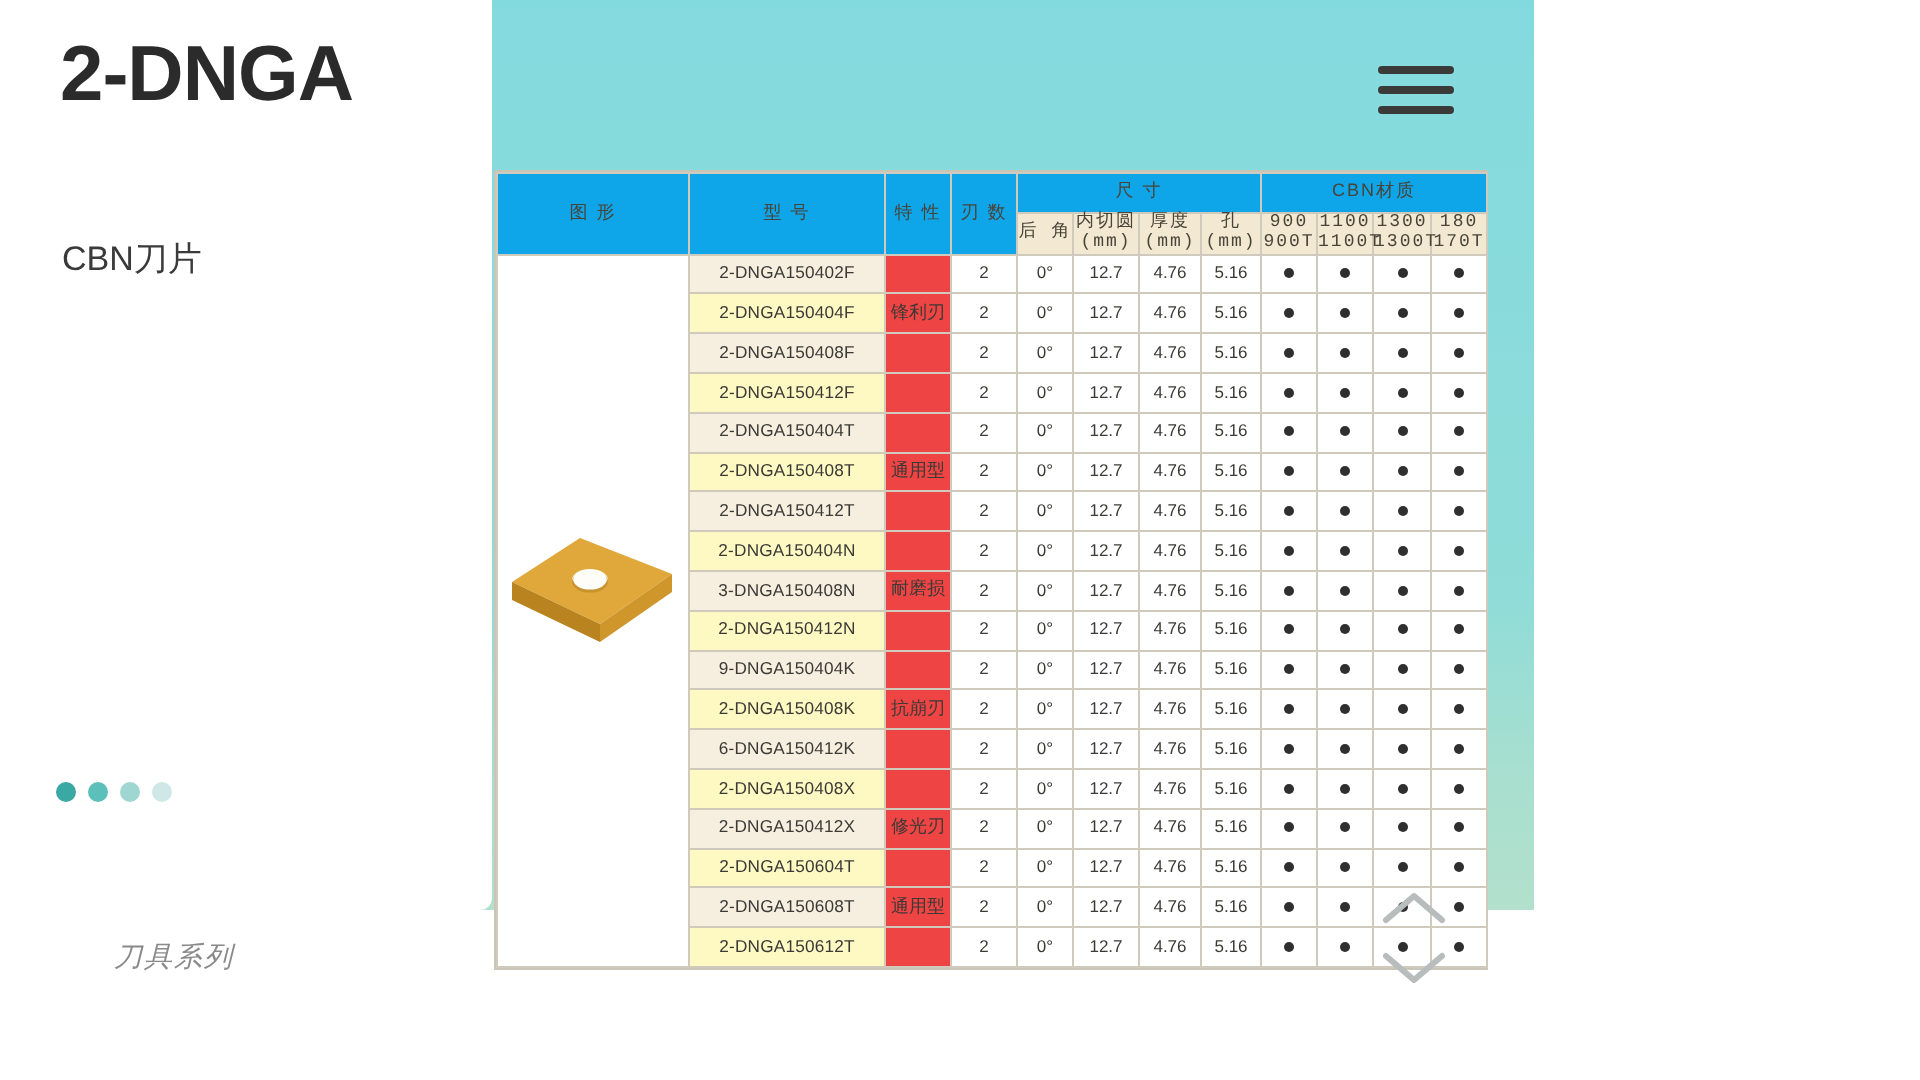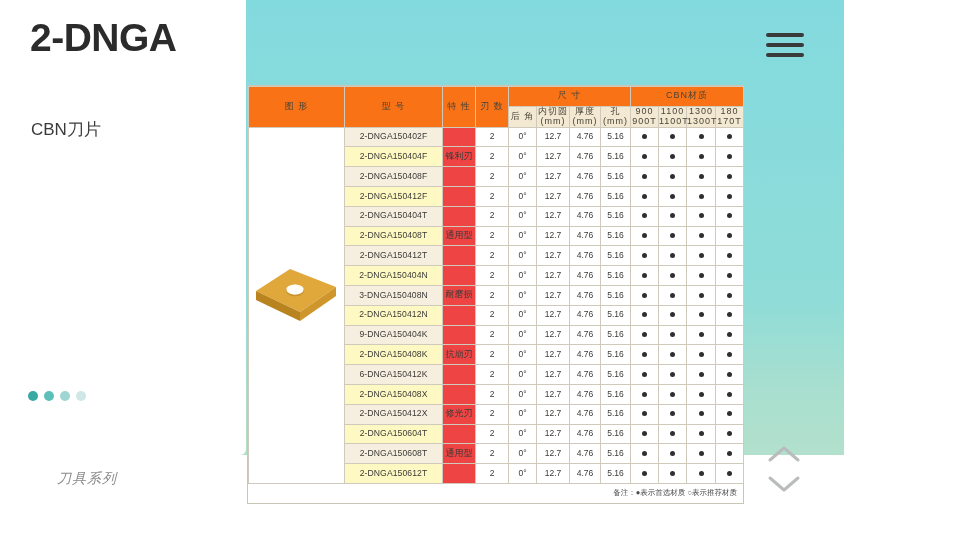--- a/index.html
+++ b/index.html
@@ -4,21 +4,21 @@
 <style>
   * { box-sizing: border-box; }
   html, body {
     margin: 0; padding: 0;
     width: 960px; height: 540px;
     font-family: "Liberation Sans", sans-serif;
     overflow: hidden;
   }
   #page {
     position: relative;
-    width: 844px; height: 540px;
+    width: 767px; height: 540px;
     background: #7fd9dd;
     background: linear-gradient(180deg, #83dade 0%, #8fdcd8 55%, #a8dfcf 72%, #bfe2c8 100%);
     overflow: hidden;
   }
   
   .left-panel {
     position: absolute;
     left: 0; top: 0;
     width: 246px; height: 455px;
     background: #ffffff;
@@ -116,21 +116,21 @@
   }
   table.spec th, table.spec td {
     border: 1px solid #cfcabb;
     text-align: center;
     vertical-align: middle;
     padding: 0;
     height: 19.8px;
     line-height: 1.1;
   }
   table.spec thead th {
-    background: #f97316;
+    background: #0ea5e9;
     font-weight: normal;
     color: #4a4438;
     letter-spacing: 1px;
     font-size: 9px;
   }
   .img-cell {
     background: #ffffff;
     width: 96px;
   }
   .model-cell {
@@ -159,20 +159,21 @@
     position: absolute;
     left: 250px; top: 265px;
     width: 92px; height: 60px;
     z-index: 5;
   }
   .hdr-sub {
     background: #f3e9d2 !important;
     font-size: 7.6px;
     color: #4a4438;
     letter-spacing: 0;
+    font-family: Liberation Mono, monospace;
   }
 </style>
 </head>
 <body>
 
 <div id="page">
 
   <div class="left-panel"></div>
   <div class="bottom-bar"></div>
 
@@ -474,23 +475,20 @@
             <td class="plain">12.7</td>
             <td class="plain">4.76</td>
             <td class="plain">5.16</td>
             <td class="dotc"><span class="d"></span></td>
             <td class="dotc"><span class="d"></span></td>
             <td class="dotc"><span class="d"></span></td>
             <td class="dotc"><span class="d"></span></td>
           </tr>
         </tbody>
     </table>
-    <div class="note">
-      <span>备注：●表示首选材质   ○表示推荐材质</span>
-    </div>
   </div>
 
   <div class="insert-wrap">
     <svg width="92" height="62" viewBox="0 0 92 62">
       <polygon points="6,26 40,4 86,22 50,47" fill="#e0a83b"></polygon>
       <polygon points="6,26 50,47 50,56 6,35" fill="#b9841f"></polygon>
       <polygon points="50,47 86,22 86,31 50,56" fill="#cf962c"></polygon>
       <ellipse cx="45" cy="25" rx="9" ry="5.5" fill="#fdfbf5"></ellipse>
       <ellipse cx="45" cy="25.8" rx="9" ry="5.5" fill="#c8922c"></ellipse>
       <ellipse cx="45" cy="24.8" rx="8.4" ry="5" fill="#fffdf7"></ellipse>

